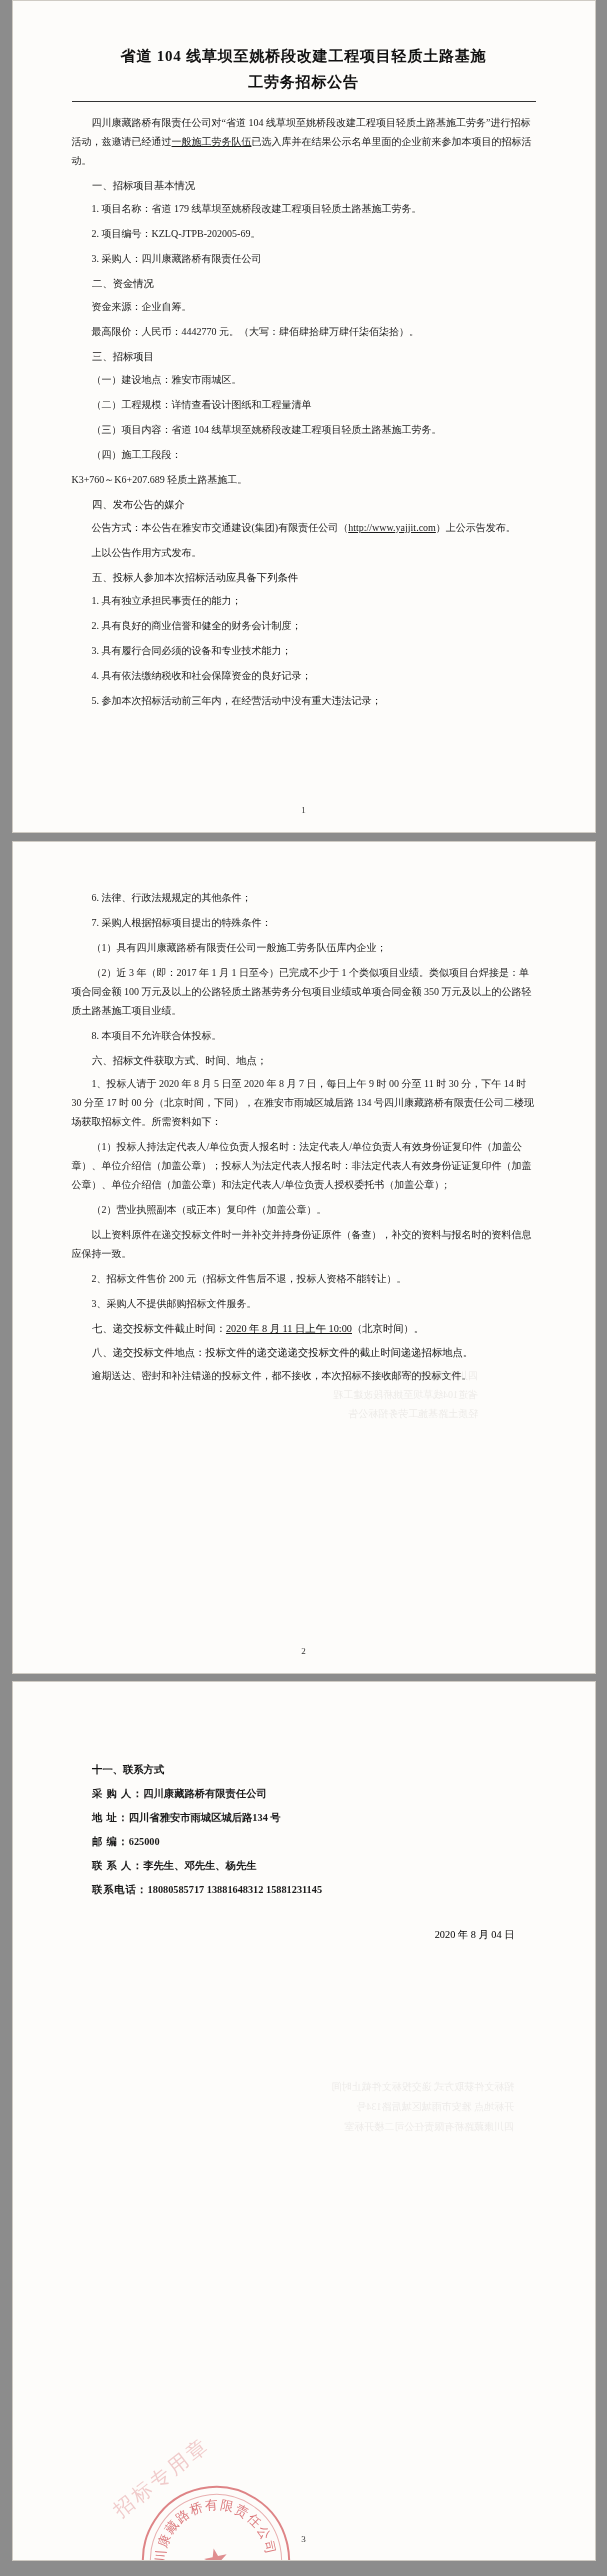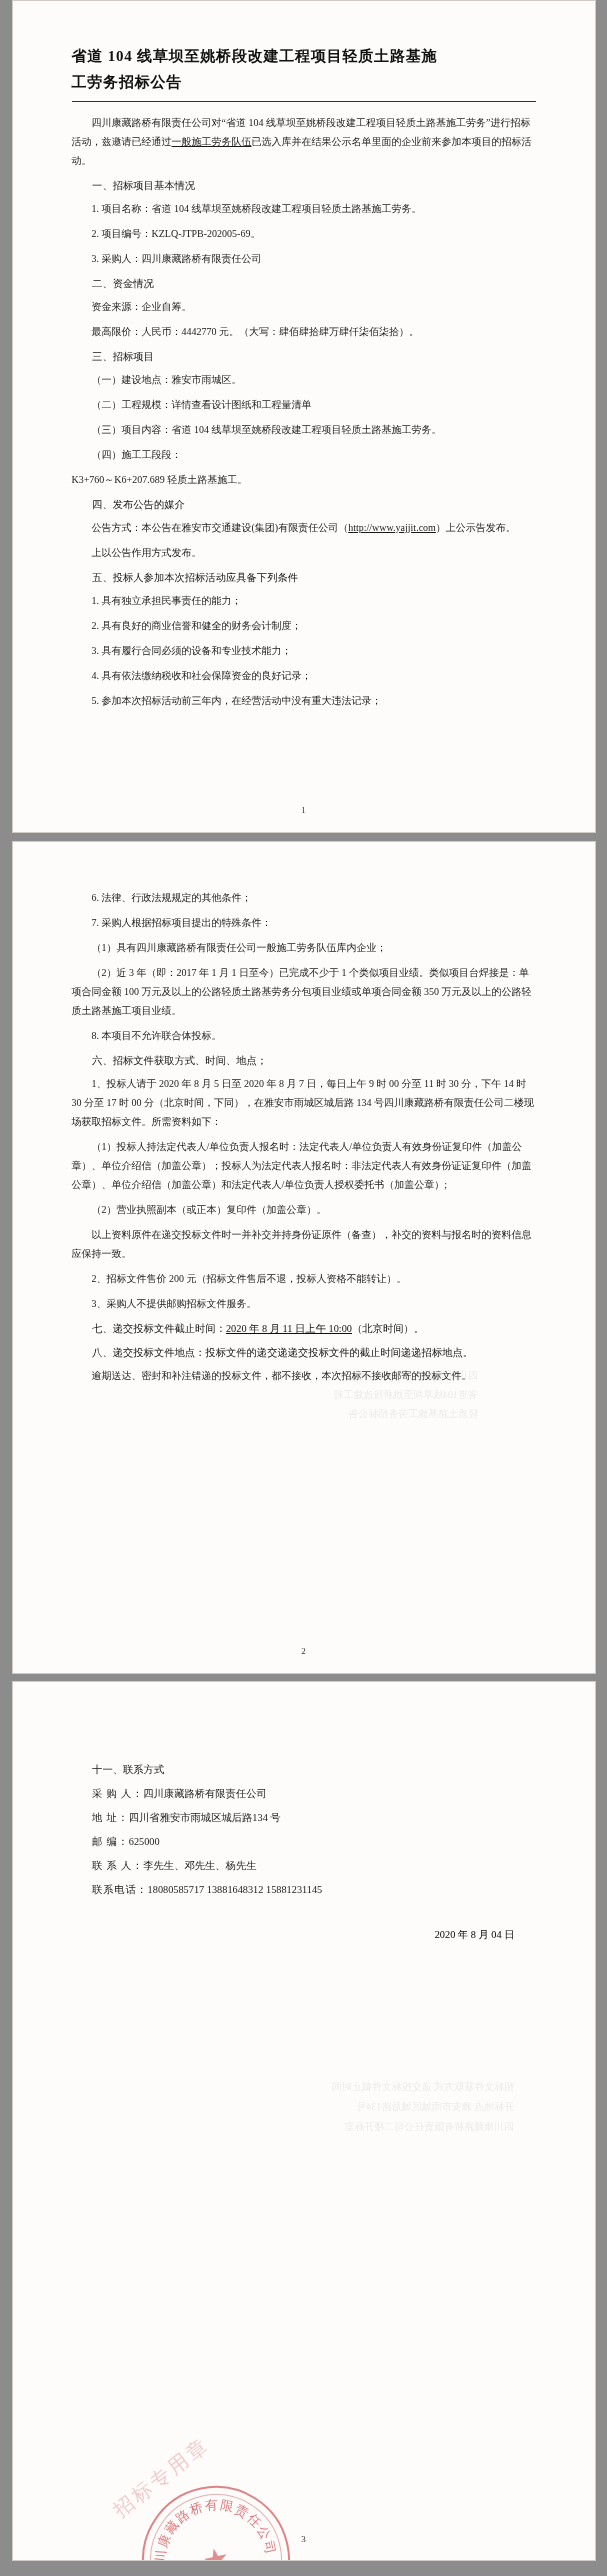--- a/index.html
+++ b/index.html
@@ -22,20 +22,21 @@
     background: #fdfcfa;
     box-sizing: border-box;
     border: 0.8px solid #cfcbc4;
     overflow: hidden;
   }
   .page.p1 { height: 833px; padding: 39px 59px 0 59px; }
   .page.p2 { height: 833px; padding: 46px 59px 0 59px; }
   .page.p3 { height: 880px; padding: 46px 59px 0 59px; }
 
   .title {
+    text-align: center;
     font-size: 15px;
     font-weight: bold;
     line-height: 26px;
     letter-spacing: 0.8px;
     margin: 3px 0 4.6px 0;
     color: #111;
   }
   .rule {
     border: none;
     border-top: 0.8px solid #333;
@@ -78,20 +79,21 @@
   }
   
   .contact {
     margin-top: 30px;
   }
   .contact p {
     font-size: 10.3px;
     line-height: 24px;
     text-indent: 2em;
     margin: 0;
+    font-weight: bold;
   }
   .contact .lbl { letter-spacing: 0.8px; }
   .date-line {
     margin-top: 26px;
     text-align: right;
     font-size: 10.3px;
     padding-right: 21px;
   }
   
   .seal {
@@ -161,21 +163,21 @@
 
     <div class="title">
       <div>省道 104 线草坝至姚桥段改建工程项目轻质土路基施</div>
       <div>工劳务招标公告</div>
     </div>
     <hr class="rule">
 
     <p class="indent">四川康藏路桥有限责任公司对“省道 104 线草坝至姚桥段改建工程项目轻质土路基施工劳务”进行招标活动，兹邀请已经通过<span class="u">一般施工劳务队伍</span>已选入库并在结果公示名单里面的企业前来参加本项目的招标活动。</p>
 
     <p class="section">一、招标项目基本情况</p>
-    <p class="indent">1. 项目名称：省道 104 线草坝至姚桥段改建工程项目轻质土路基施工劳务。</p>
+    <p class="indent">1. 项目名称：省道 179 线草坝至姚桥段改建工程项目轻质土路基施工劳务。</p>
     <p class="indent">2. 项目编号：KZLQ-JTPB-202005-69。</p>
     <p class="indent">3. 采购人：四川康藏路桥有限责任公司</p>
 
     <p class="section">二、资金情况</p>
     <p class="indent">资金来源：企业自筹。</p>
     <p class="indent">最高限价：人民币：4442770 元。（大写：肆佰肆拾肆万肆仟柒佰柒拾）。</p>
 
     <p class="section">三、招标项目</p>
     <p class="indent">（一）建设地点：雅安市雨城区。</p>
     <p class="indent">（二）工程规模：详情查看设计图纸和工程量清单</p>

